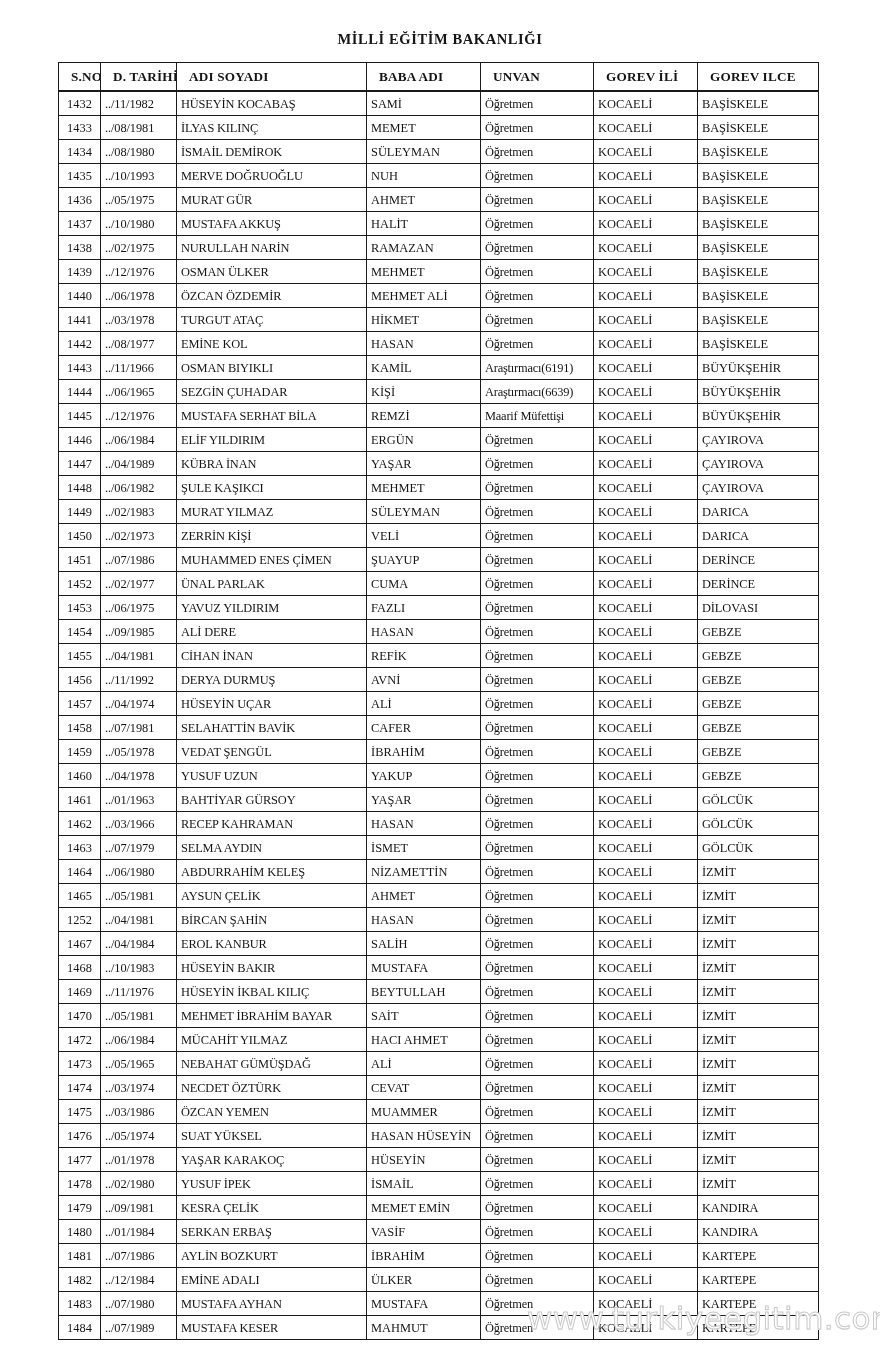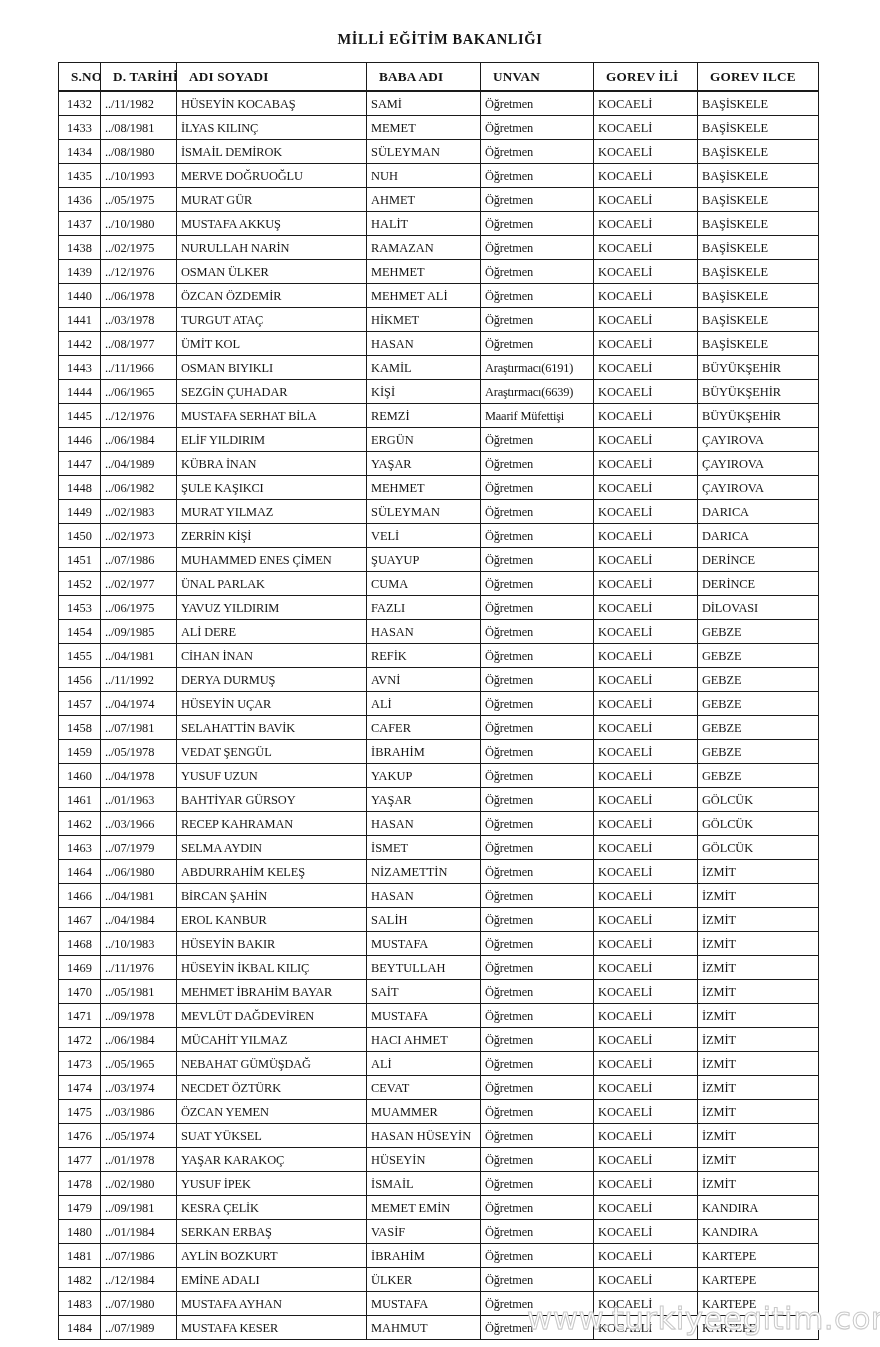--- a/index.html
+++ b/index.html
@@ -220,21 +220,21 @@
             <td class="date">../03/1978</td>
             <td class="name">TURGUT ATAÇ</td>
             <td class="father">HİKMET</td>
             <td class="title">Öğretmen</td>
             <td class="prov">KOCAELİ</td>
             <td class="dist">BAŞİSKELE</td>
           </tr>
           <tr>
             <td class="sno">1442</td>
             <td class="date">../08/1977</td>
-            <td class="name">ÜMİT KOL</td>
+            <td class="name">EMİNE KOL</td>
             <td class="father">HASAN</td>
             <td class="title">Öğretmen</td>
             <td class="prov">KOCAELİ</td>
             <td class="dist">BAŞİSKELE</td>
           </tr>
           <tr>
             <td class="sno">1443</td>
             <td class="date">../11/1966</td>
             <td class="name">OSMAN BIYIKLI</td>
             <td class="father">KAMİL</td>
@@ -425,21 +425,30 @@
           <tr>
             <td class="sno">1464</td>
             <td class="date">../06/1980</td>
             <td class="name">ABDURRAHİM KELEŞ</td>
             <td class="father">NİZAMETTİN</td>
             <td class="title">Öğretmen</td>
             <td class="prov">KOCAELİ</td>
             <td class="dist">İZMİT</td>
           </tr>
           <tr>
-            <td class="sno">1466</td>
+            <td class="sno">1465</td>
+            <td class="date">../05/1981</td>
+            <td class="name">AYSUN ÇELİK</td>
+            <td class="father">AHMET</td>
+            <td class="title">Öğretmen</td>
+            <td class="prov">KOCAELİ</td>
+            <td class="dist">İZMİT</td>
+          </tr>
+          <tr>
+            <td class="sno">1252</td>
             <td class="date">../04/1981</td>
             <td class="name">BİRCAN ŞAHİN</td>
             <td class="father">HASAN</td>
             <td class="title">Öğretmen</td>
             <td class="prov">KOCAELİ</td>
             <td class="dist">İZMİT</td>
           </tr>
           <tr>
             <td class="sno">1467</td>
             <td class="date">../04/1984</td>
@@ -470,29 +479,20 @@
           <tr>
             <td class="sno">1470</td>
             <td class="date">../05/1981</td>
             <td class="name">MEHMET İBRAHİM BAYAR</td>
             <td class="father">SAİT</td>
             <td class="title">Öğretmen</td>
             <td class="prov">KOCAELİ</td>
             <td class="dist">İZMİT</td>
           </tr>
           <tr>
-            <td class="sno">1471</td>
-            <td class="date">../09/1978</td>
-            <td class="name">MEVLÜT DAĞDEVİREN</td>
-            <td class="father">MUSTAFA</td>
-            <td class="title">Öğretmen</td>
-            <td class="prov">KOCAELİ</td>
-            <td class="dist">İZMİT</td>
-          </tr>
-          <tr>
             <td class="sno">1472</td>
             <td class="date">../06/1984</td>
             <td class="name">MÜCAHİT YILMAZ</td>
             <td class="father">HACI AHMET</td>
             <td class="title">Öğretmen</td>
             <td class="prov">KOCAELİ</td>
             <td class="dist">İZMİT</td>
           </tr>
           <tr>
             <td class="sno">1473</td>

